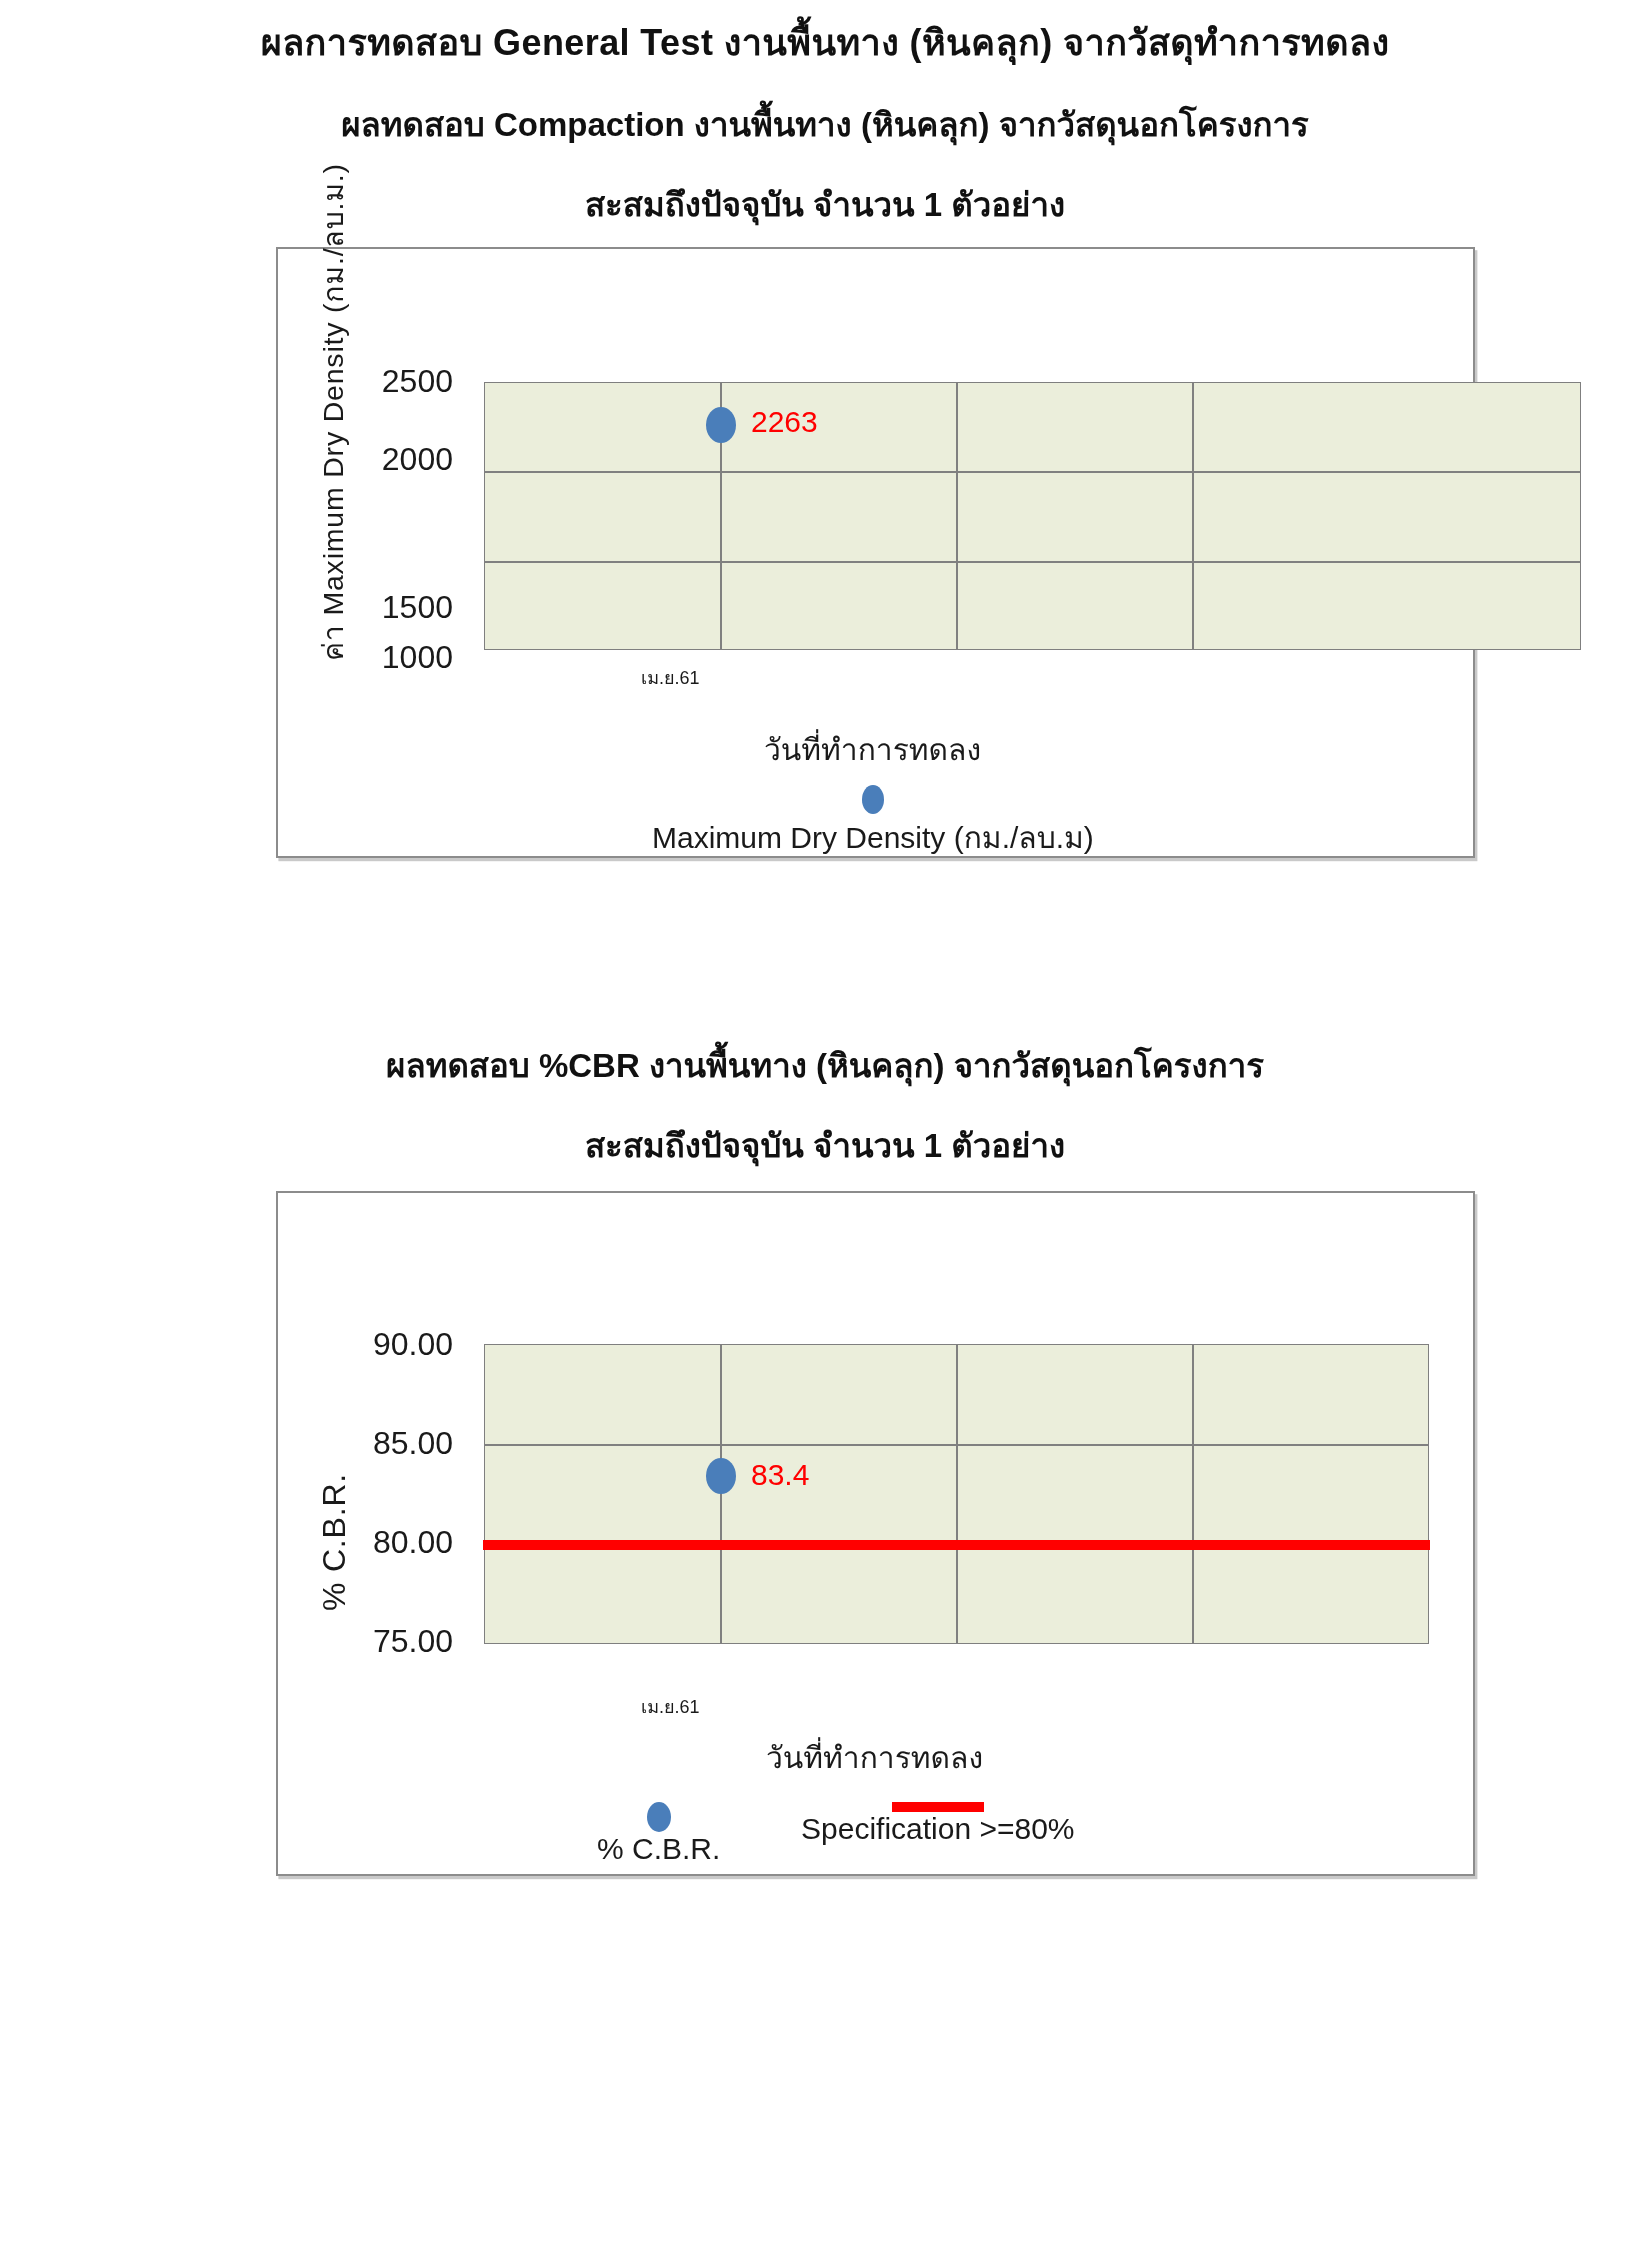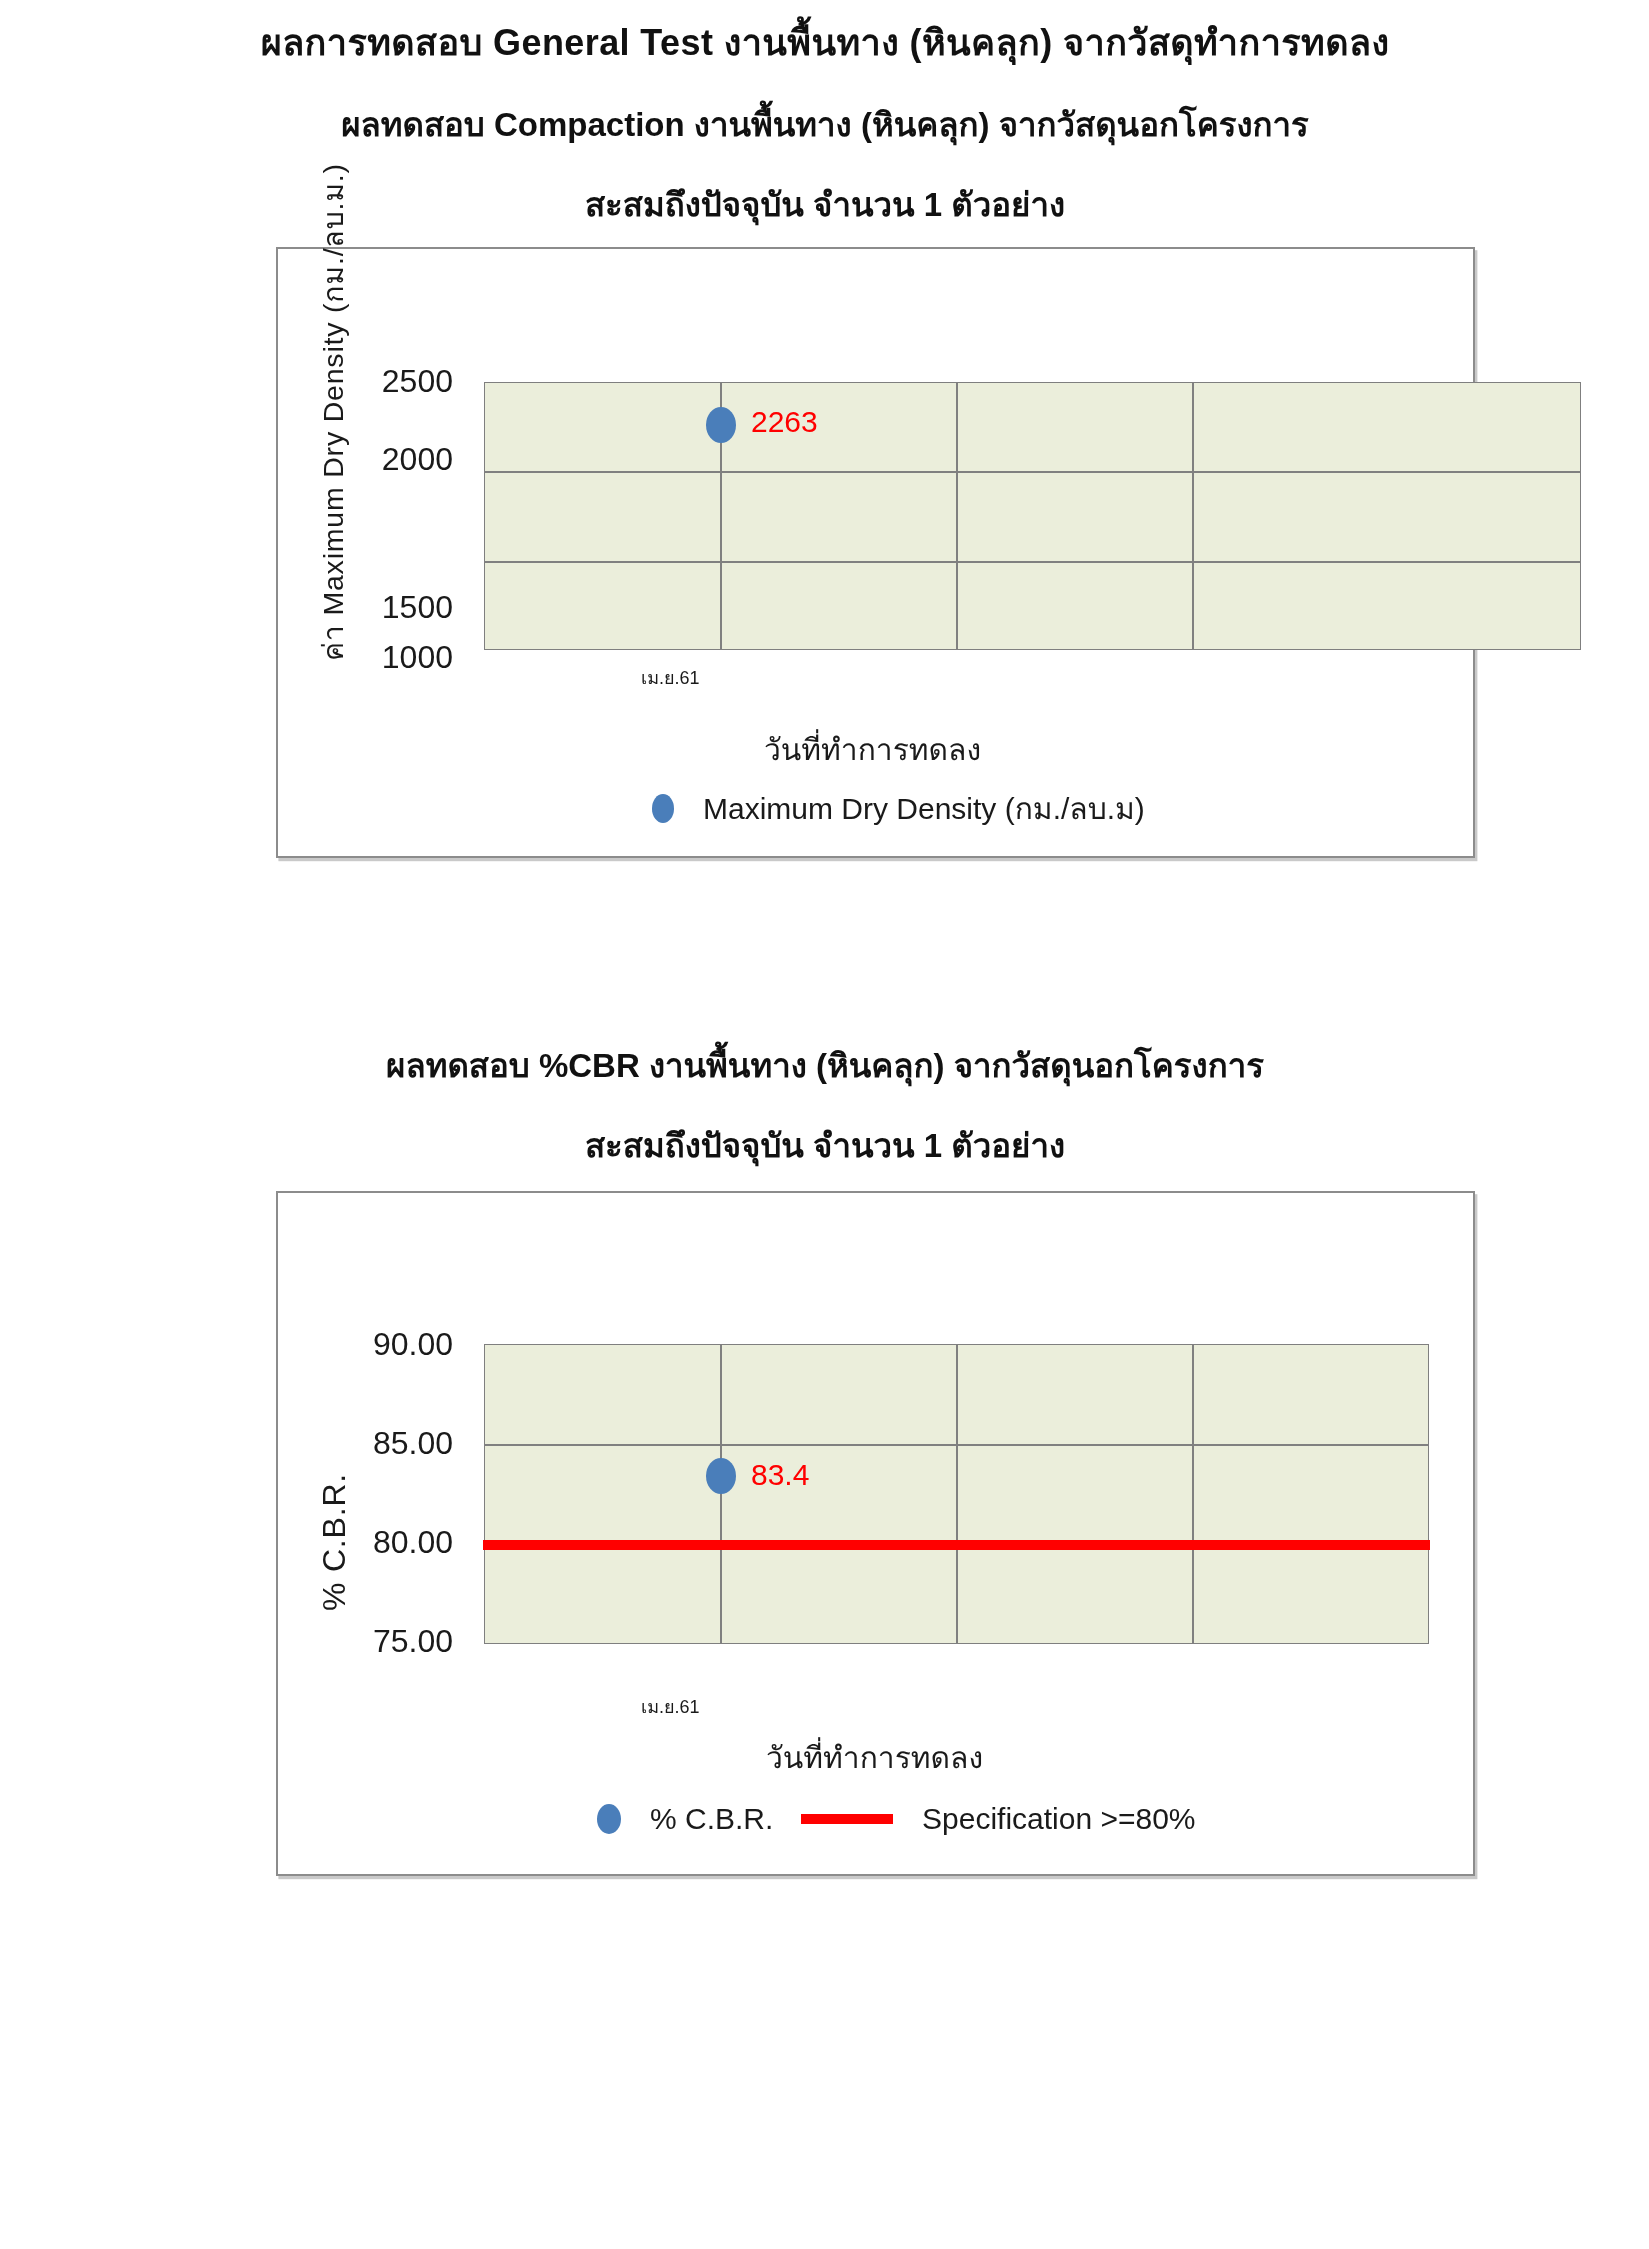--- a/index.html
+++ b/index.html
@@ -52,22 +52,22 @@
     background:#4a7eba;border-radius:50%;
   }
   .data-label{
     position:absolute;font-size:30px;color:#ff0000;white-space:nowrap;
   }
   .spec-line{
     position:absolute;left:-2.4px;width:calc(100% + 4.8px);height:9.5px;
     background:#ff0000;z-index:2;
   }
   .legend{
-    position:absolute;display:flex;align-items:center;gap:29px;
-    font-size:30px;color:#1a1a1a;white-space:nowrap;
+    position:absolute;display:flex;align-items:center;gap:0;
+    font-size:30px;color:#1a1a1a;white-space:nowrap;flex-direction:column;
   }
   .legend-dot{
     display:inline-block;width:22px;height:28.5px;
     background:#4a7eba;border-radius:50%;flex:0 0 auto;
   }
   .legend-line{
     display:inline-block;width:92px;height:9.5px;
     background:#ff0000;flex:0 0 auto;
   }
 </style>

